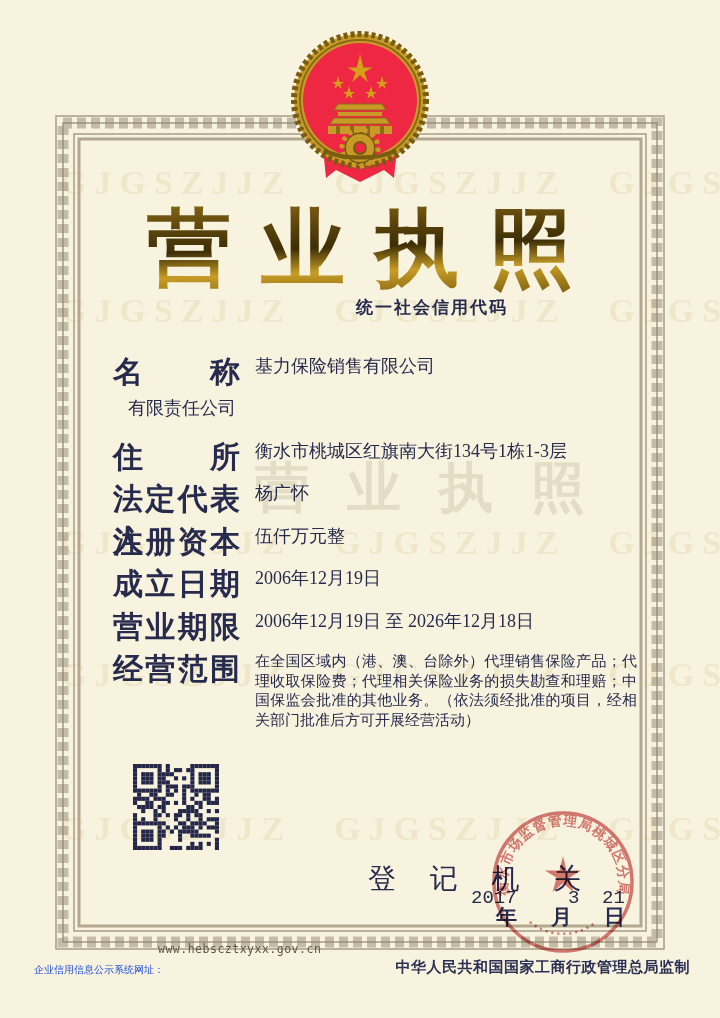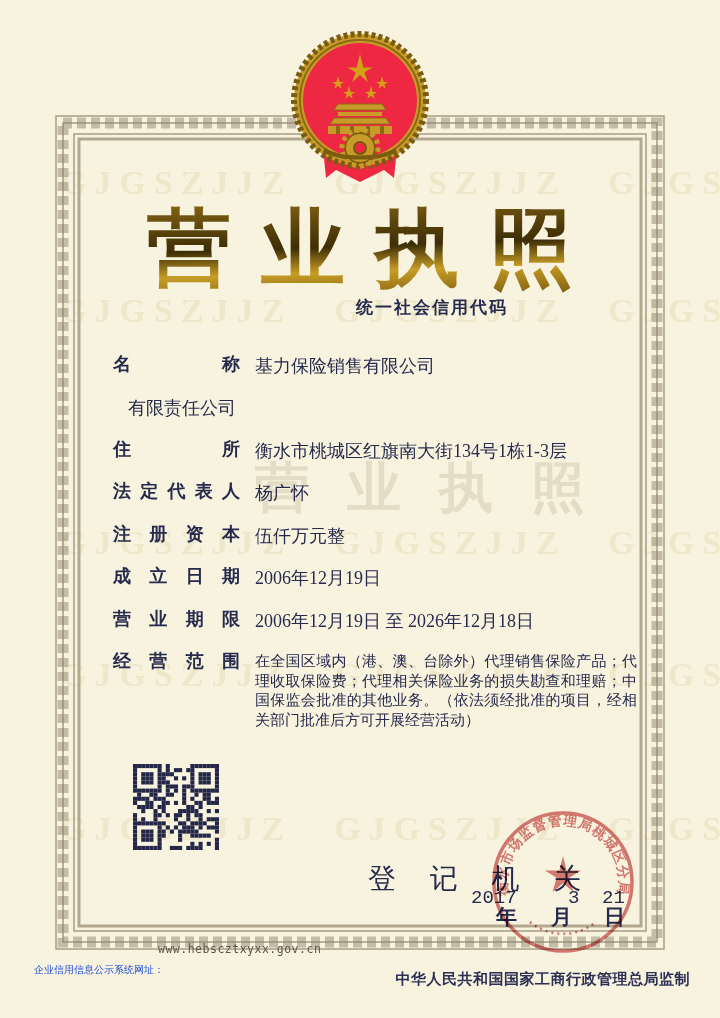--- a/index.html
+++ b/index.html
@@ -34,21 +34,21 @@
     white-space:nowrap;
   }
   
   .credit-line{position:absolute;left:356px;top:296px;display:flex;align-items:baseline;gap:14px;white-space:nowrap;}
   .credit-label{font-size:17px;font-weight:700;letter-spacing:2px;}
   .credit-code{font-family:"Liberation Serif",serif;font-size:18px;letter-spacing:1px;}
   
   .field-row{position:absolute;left:113px;display:flex;align-items:flex-start;}
   .field-label{
     display:inline-block;width:127px;flex:0 0 127px;
-    font-size:18px;font-weight:600;letter-spacing:0;
+    font-size:30px;font-weight:600;letter-spacing:0;
     text-align:justify;text-align-last:justify;text-justify:inter-character;
   }
   .field-value{
     margin-left:15px;font-family:"Liberation Serif",serif;
     font-size:18px;line-height:24px;padding-top:2px;white-space:nowrap;
   }
   .field-row.scope .field-value{
     width:382px;font-size:15px;line-height:19.5px;white-space:normal;
     text-align:justify;padding-top:3px;
   }
@@ -73,21 +73,21 @@
   .footer-left{
     position:absolute;left:34px;top:963px;font-family:"Liberation Serif",serif;
     font-size:10px;color:#1d4ed8;
   }
   .footer-url{
     position:absolute;left:158px;top:942px;font-family:"DejaVu Sans Mono",monospace;
     font-size:11.5px;color:#5c544a;letter-spacing:.5px;
   }
   .footer-right{
     position:absolute;right:30px;top:958px;font-family:Liberation Serif, serif;
-    font-size:15px;font-weight:600;color:#2c3054;letter-spacing:.5px;margin-top:12px;
+    font-size:15px;font-weight:600;color:#2c3054;letter-spacing:.5px;
   }
 </style>
 </head>
 <body>
 
 <div class="page">
 
   <div class="wm-row" style="top:160px">GJGSZJJZ　GJGSZJJZ　GJGSZJJZ</div>
   <div class="wm-row" style="top:288px">GJGSZJJZ　GJGSZJJZ　GJGSZJJZ</div>
   <div class="wm-row" style="top:520px">GJGSZJJZ　GJGSZJJZ　GJGSZJJZ</div>

